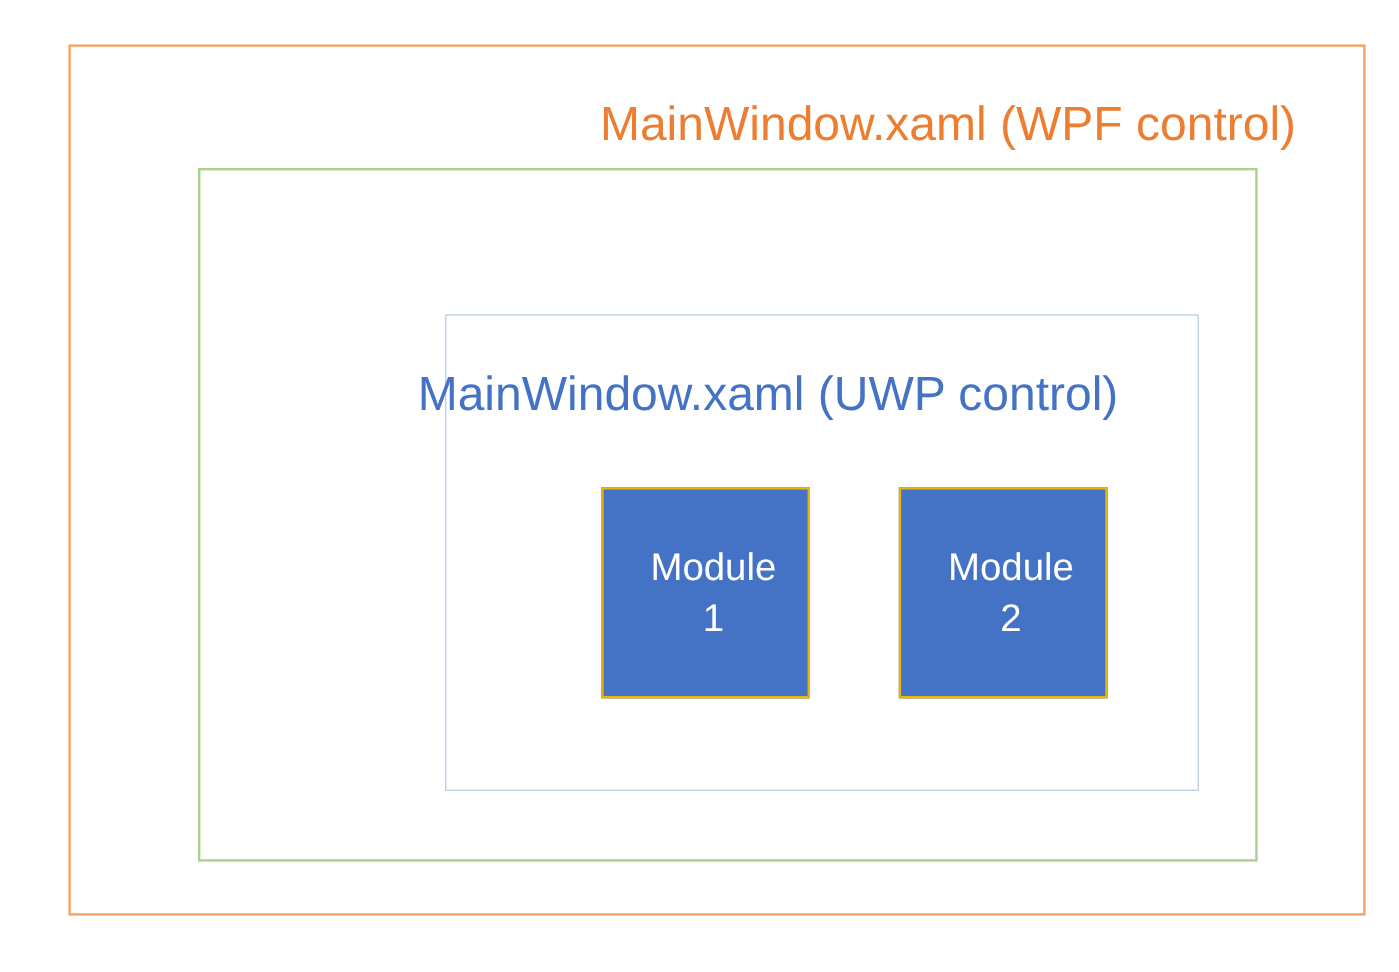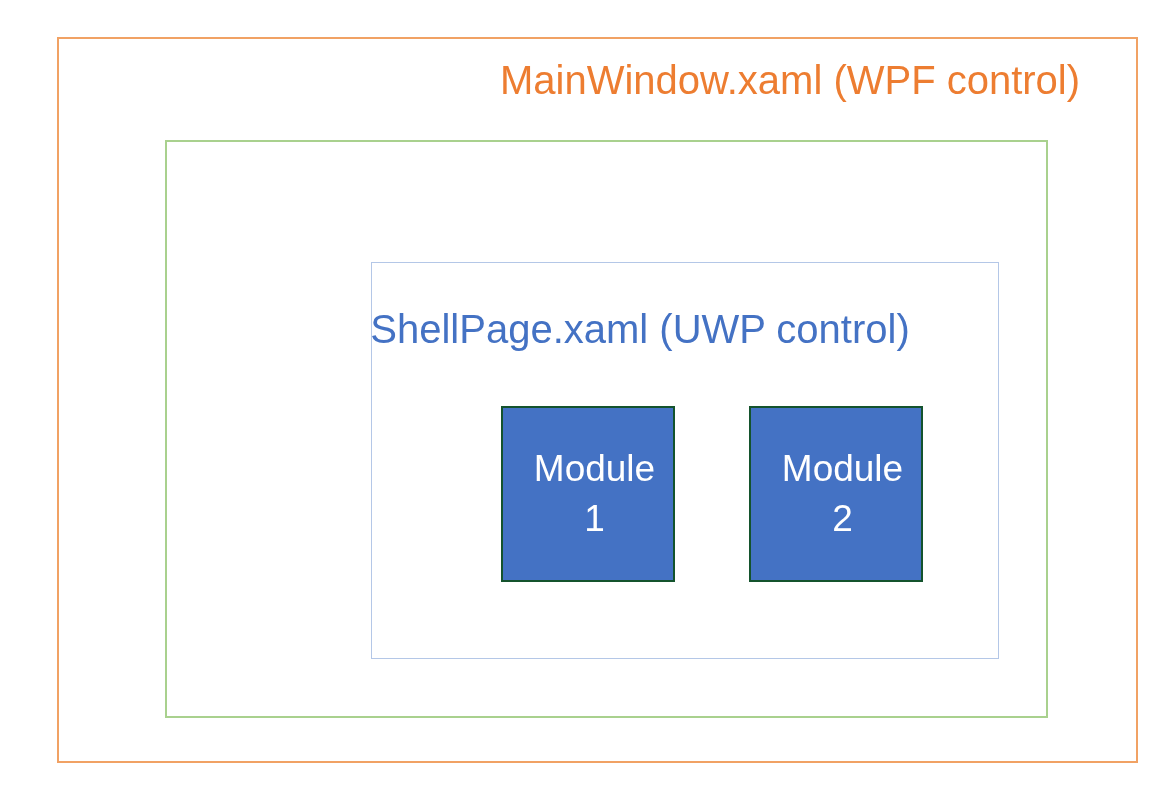--- a/index.html
+++ b/index.html
@@ -37,63 +37,63 @@
   }
   .diagram-label {
     position: absolute;
     transform: translateX(-50%);
     white-space: nowrap;
     font-size: 40px;
     line-height: 1.2;
     letter-spacing: 0px;
   }
   .label-mainwindow {
-    left: 790px; top: 56px;
+    left: 790px; top: 80px;
     color: #ed7d31;
   }
   .label-host {
     left: 823px; top: 172px;
     color: #70ad47;
   }
   .label-shell {
     left: 640px; top: 305px;
     color: #4472c4;
   }
   .module {
     position: absolute;
     box-sizing: border-box;
     top: 406px;
     width: 174px; height: 176px;
     background: #4472c4;
-    border: 2px solid #14532d;
+    border: 2px solid #eab308;
     color: #ffffff;
     display: flex;
     align-items: center;
     justify-content: center;
     text-align: center;
-    font-size: 37px;
+    font-size: 32px;
     line-height: 1.35;
     white-space: pre-line;
     padding-left: 13px;
   }
   .module.m1 { left: 501px; }
   .module.m2 { left: 749px; }
 </style>
 </head>
 <body>
 
 <div class="canvas">
 
   <div class="box outer"></div>
   <div class="diagram-label label-mainwindow">MainWindow.xaml (WPF control)</div>
 
   <div class="box host"></div>
 
   <div class="box shell"></div>
-  <div class="diagram-label label-shell">ShellPage.xaml (UWP control)</div>
+  <div class="diagram-label label-shell">MainWindow.xaml (UWP control)</div>
 
   <div class="module m1">Module
 1</div>
 
   <div class="module m2">Module
 2</div>
 
 </div>
 
 </body></html>

